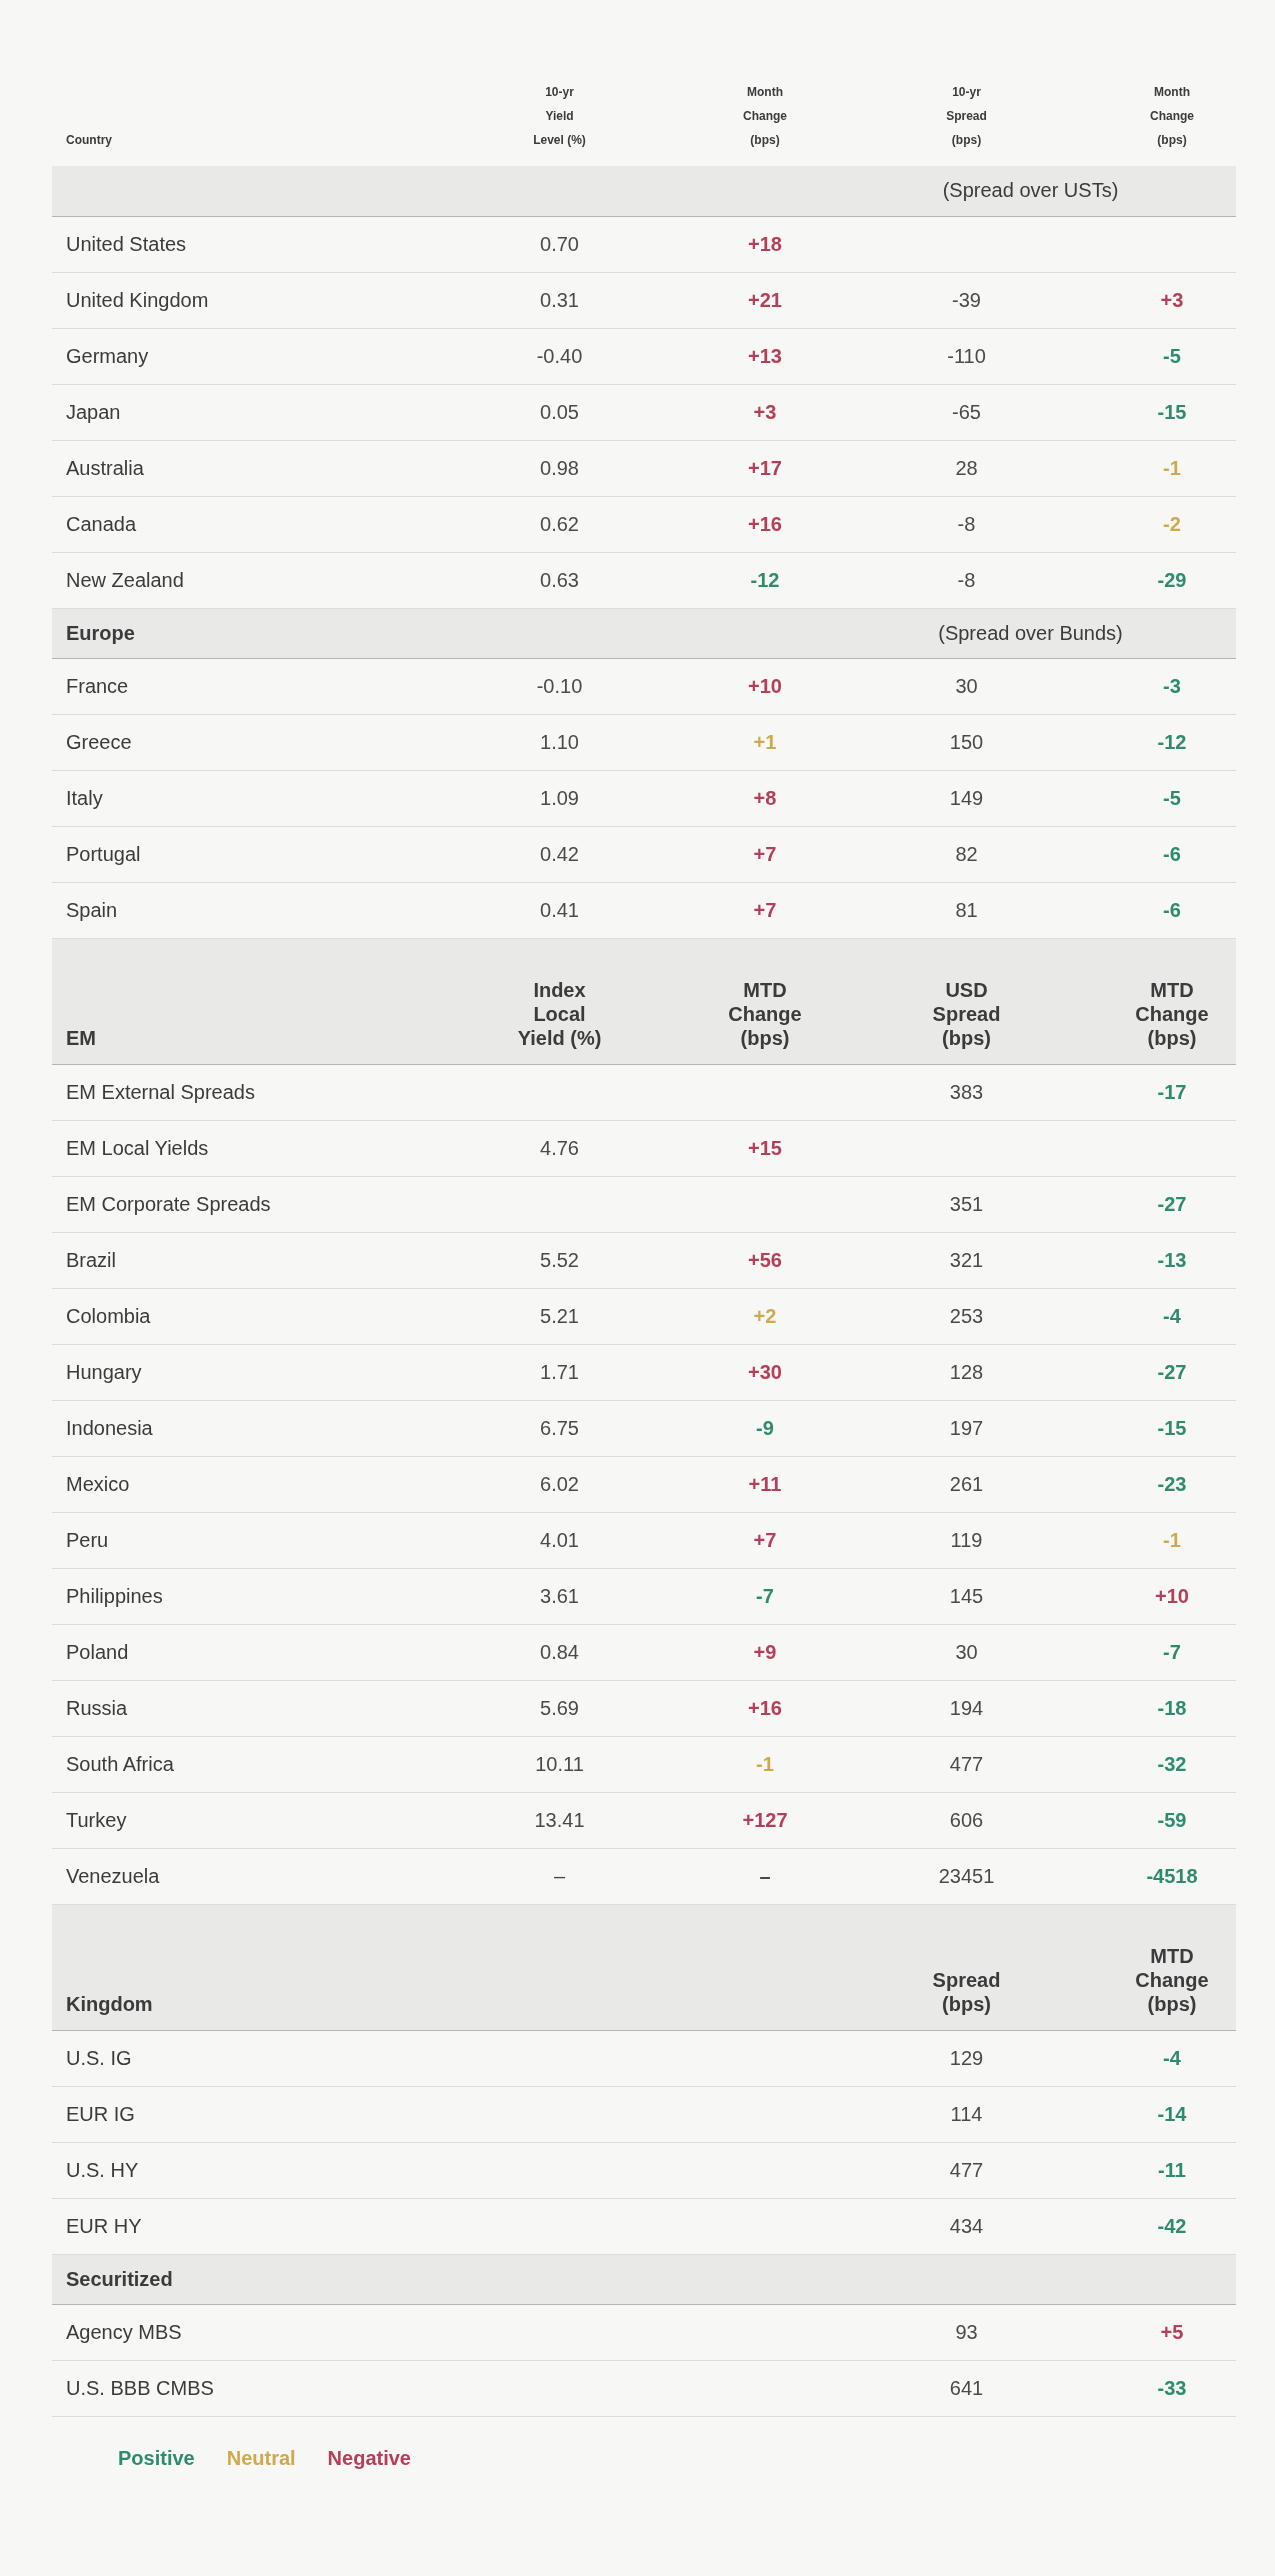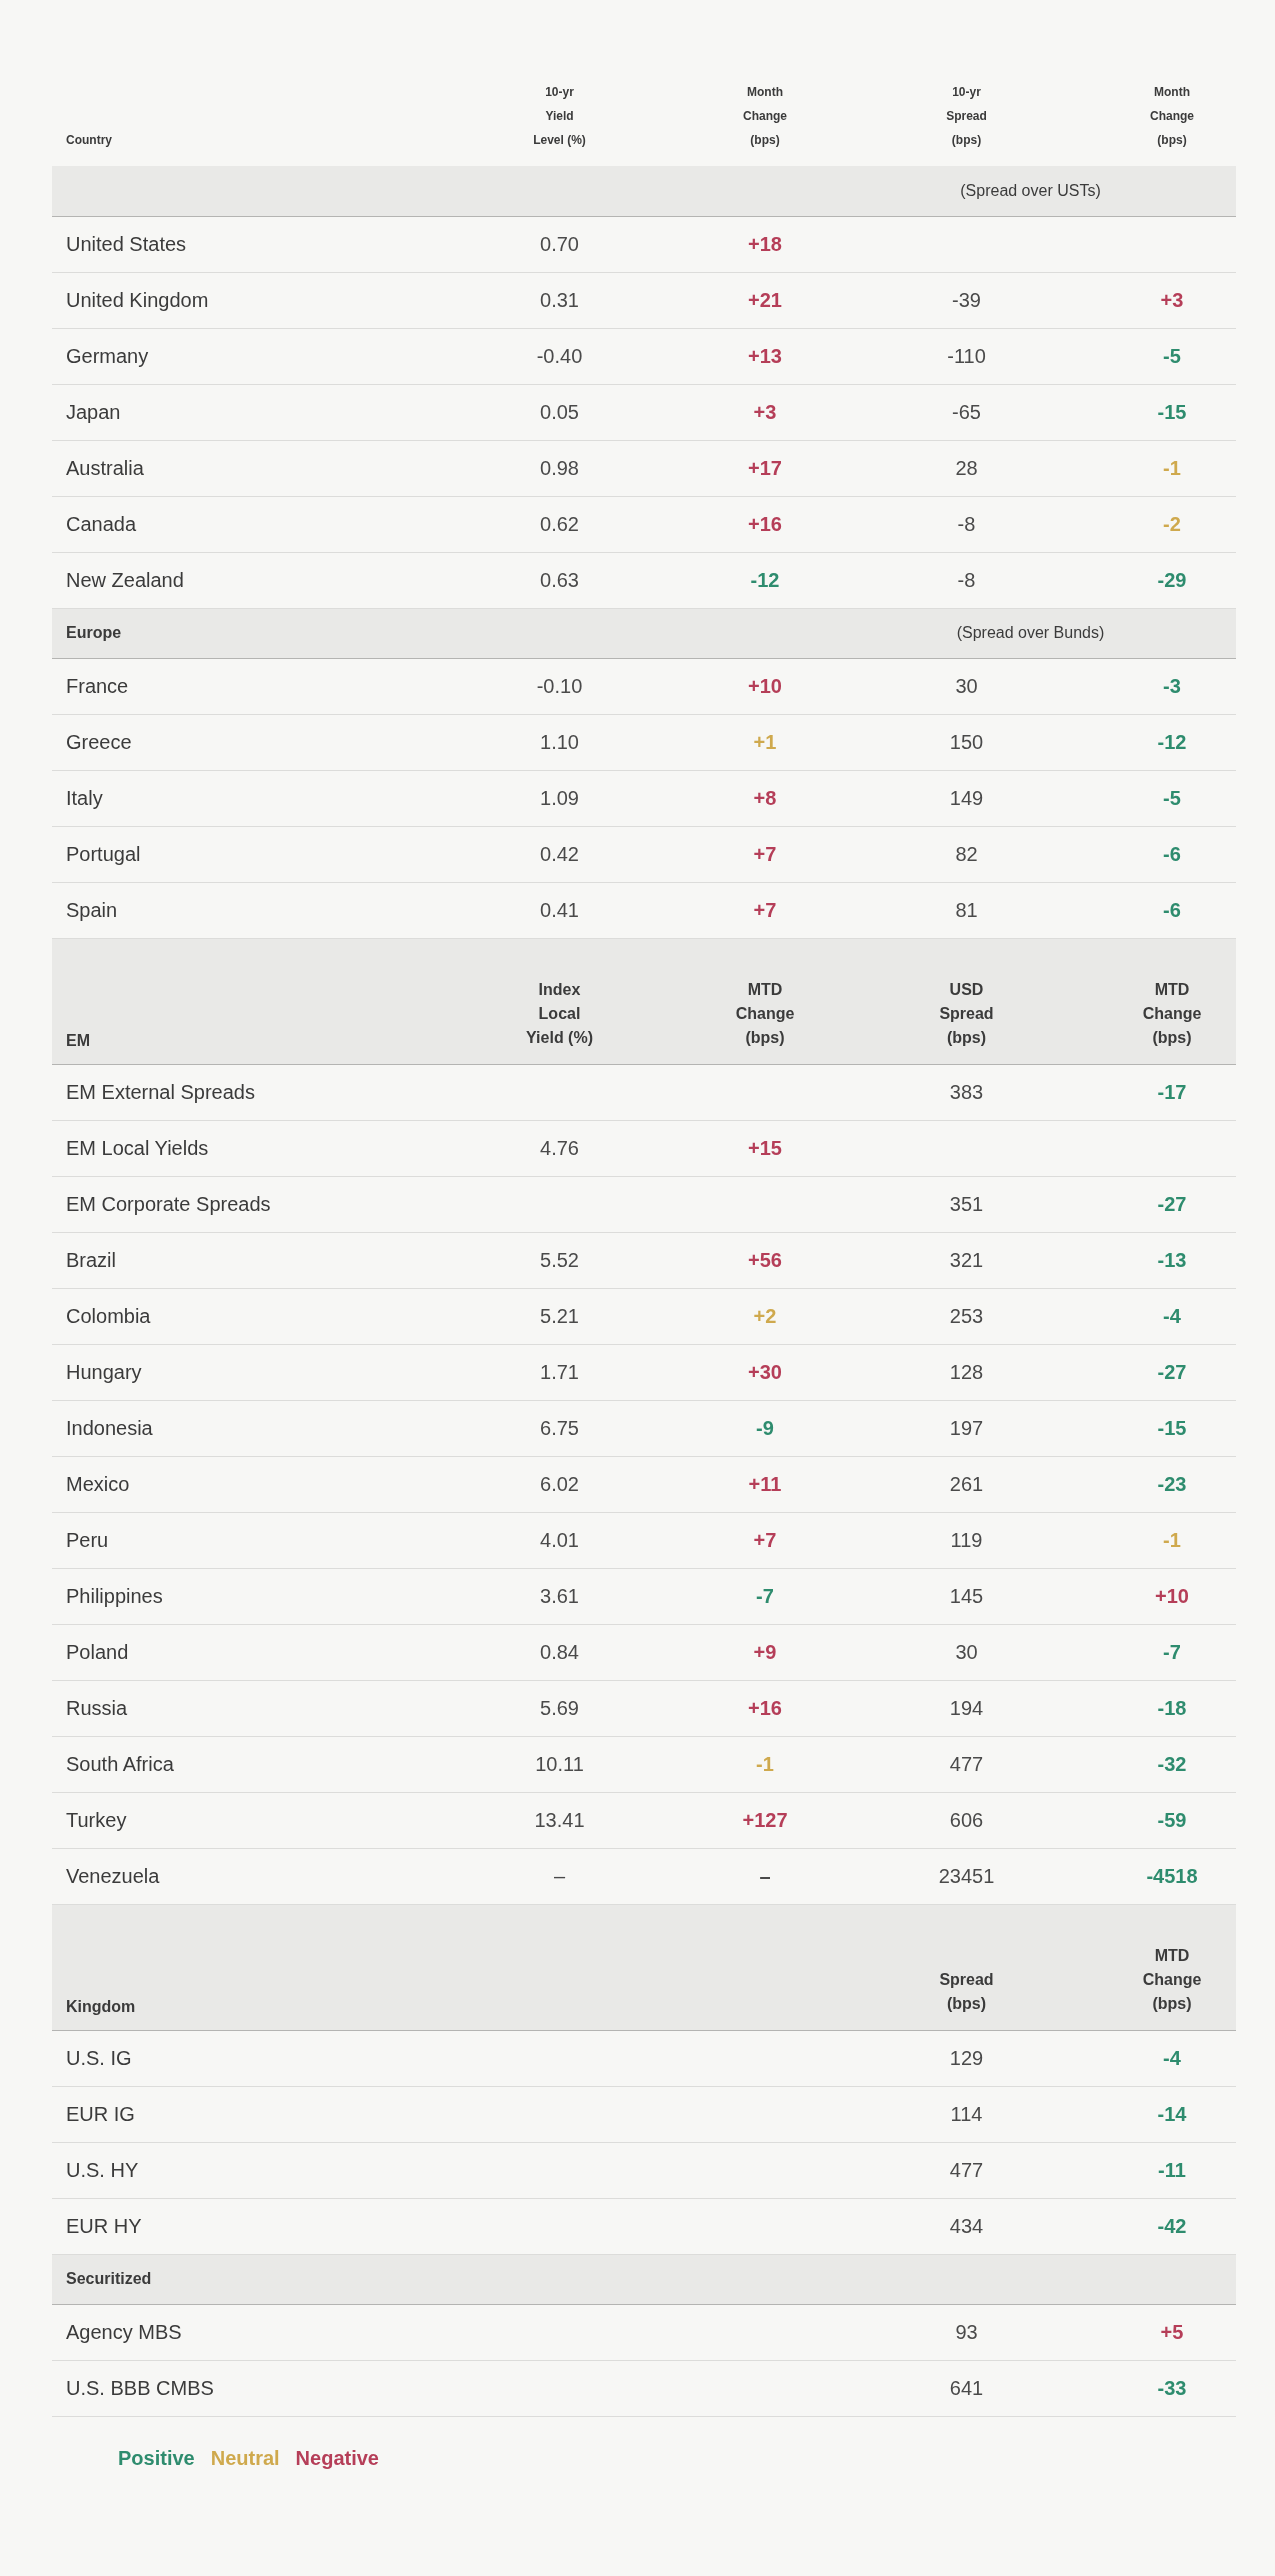--- a/index.html
+++ b/index.html
@@ -32,21 +32,21 @@
     white-space: pre-line;
     padding: 28px 0 14px 0;
   }
   thead th.label { text-align: left; padding-left: 14px; }
 
   tr.band td {
     background: var(--band-bg);
     border-bottom: 1px solid #B4B4B2;
     height: 50px;
     vertical-align: middle;
-    font-size: 16px;
+    font-size: 20px;
   }
   tr.band td.band-label {
     font-weight: 700;
     text-align: left;
     padding-left: 14px;
   }
   tr.band td.note { text-align: center; font-weight: 400; }
   tr.band.tall td {
     height: 126px;
     vertical-align: bottom;
@@ -69,21 +69,21 @@
   td.rlabel.b { font-weight: 400; }
   td.val { text-align: center; color: #4A4A4A; }
   td.chg { text-align: center; font-weight: 700; color: #4A4A4A; }
   .pos { color: var(--positive) !important; }
   .neu { color: var(--neutral) !important; }
   .neg { color: var(--negative) !important; }
 
   .legend {
     margin: 30px 0 0 66px;
     display: flex;
-    gap: 16px;
+    gap: 32px;
     font-size: 20px;
     font-weight: 700;
   }
 </style>
 </head>
 <body>
 
 <div class="table-wrap">
   <table>
     <colgroup>

